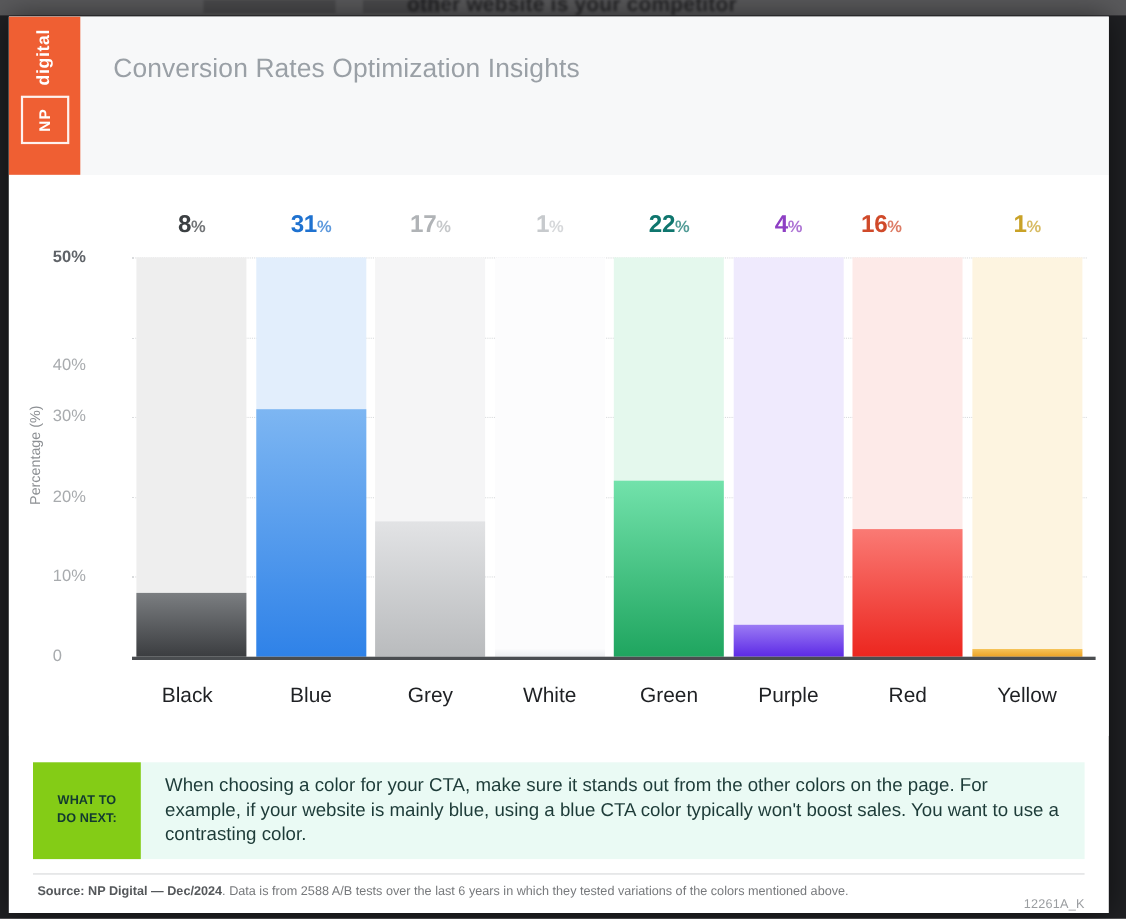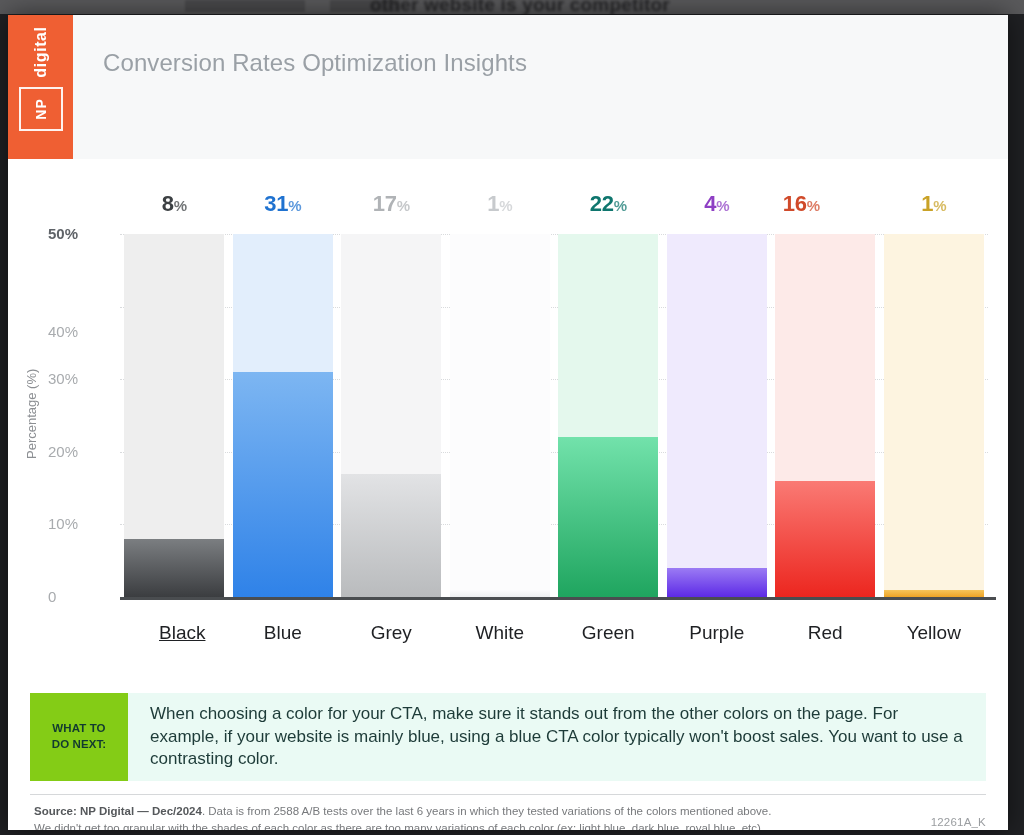--- a/index.html
+++ b/index.html
@@ -171,21 +171,21 @@
         </div>
       </div>
     <div id="baseline"></div>
   <div class="ytick" style="top: 438px; right: 900px;">0</div>
       <div class="ytick" style="top: 365.4px; right: 900px;">10%</div>
       <div class="ytick" style="top: 292.8px; right: 900px;">20%</div>
       <div class="ytick" style="top: 220.2px; right: 900px;">30%</div>
       <div class="ytick" style="top: 147.6px; right: 900px; margin-top: 25px;">40%</div>
       <div class="ytick top" style="top: 75px; right: 900px;">50%</div>
       <div class="toplabel" style="left: 112px; width: 108.5px; color: rgb(60, 64, 67);"><span>8</span><span class="pct">%</span></div>
-      <div class="xlabel" style="left: 120px; width: 108.5px; text-decoration: underline;">Black</div>
+      <div class="xlabel" style="left: 108px; width: 108.5px;">Black</div>
       <div class="toplabel" style="left: 220.5px; width: 108.5px; color: rgb(31, 114, 208);"><span>31</span><span class="pct">%</span></div>
       <div class="xlabel" style="left: 220.5px; width: 108.5px;">Blue</div>
       <div class="toplabel" style="left: 329px; width: 108.5px; color: rgb(176, 179, 182);"><span>17</span><span class="pct">%</span></div>
       <div class="xlabel" style="left: 329px; width: 108.5px;">Grey</div>
       <div class="toplabel" style="left: 437.5px; width: 108.5px; color: rgb(199, 202, 205);"><span>1</span><span class="pct">%</span></div>
       <div class="xlabel" style="left: 437.5px; width: 108.5px; text-align: center;">White</div>
       <div class="toplabel" style="left: 546px; width: 108.5px; color: #0f766e;"><span>22</span><span class="pct">%</span></div>
       <div class="xlabel" style="left: 546px; width: 108.5px;">Green</div>
       <div class="toplabel" style="left: 654.5px; width: 108.5px; color: rgb(142, 63, 196);"><span>4</span><span class="pct">%</span></div>
       <div class="xlabel" style="left: 654.5px; width: 108.5px;">Purple</div>
@@ -202,16 +202,15 @@
         <span>DO NEXT:</span>
       </div>
     </div>
     <div id="callout-body">When choosing a color for your CTA, make sure it stands out from the other colors on the page. For example, if your website is mainly blue, using a blue CTA color typically won't boost sales. You want to use a contrasting color.</div>
   </div>
 
   <div id="rule"></div>
   <div id="footer">
     <b>Source:</b>
     <b>NP Digital — Dec/2024</b><span>. Data is from 2588 A/B tests over the last 6 years in which they tested variations of the colors mentioned above.</span><br>
-    <span>We didn't get too granular with the shades of each color as there are too many variations of each color (ex: light blue, dark blue, royal blue, etc).</span>
   </div>
   <div id="footer-id">12261A_K</div>
 </div>
 
 </body></html>

